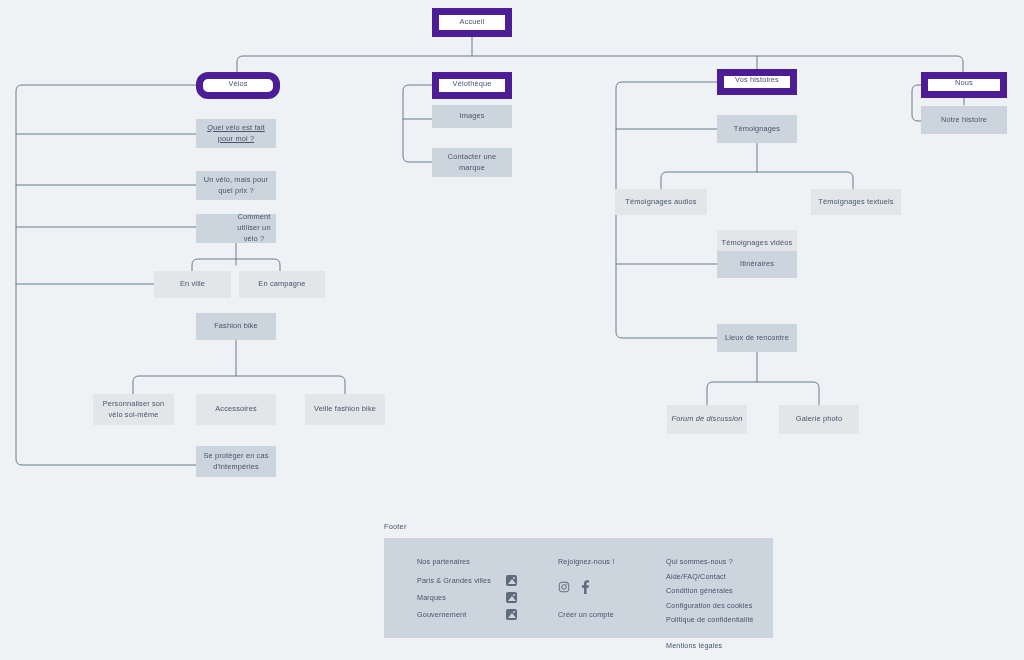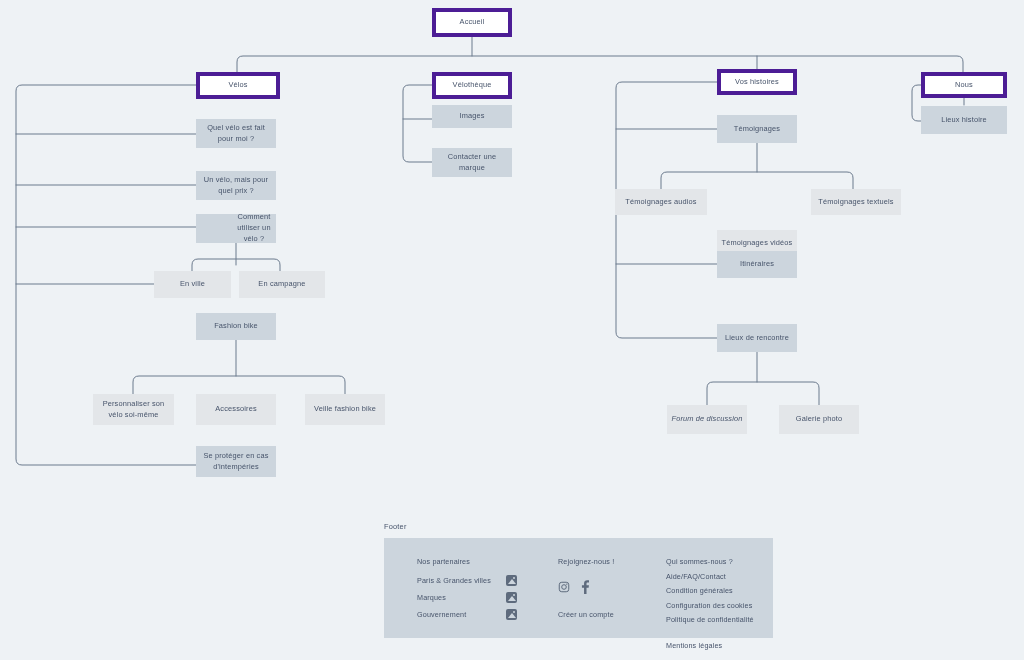--- a/index.html
+++ b/index.html
@@ -18,21 +18,21 @@
     position:absolute;
     box-sizing:border-box;
     display:flex;align-items:center;justify-content:center;
     text-align:center;
     font-size:7.4px;
     line-height:1.45;
     letter-spacing:.15px;
     color:#46536a;
     padding:2px 4px;
   }
-  .node.white{background:#ffffff;border:4px solid #4c1d95;}
+  .node.white{background:#ffffff;border:7px solid #4c1d95;align-items:flex-end;}
   .node.blue{background:#ccd5dd;}
   .node.gray{background:#e3e6e9;}
   .node span{display:block;}
 
   
   #footer-label{
     position:absolute;left:384px;top:522px;
     font-size:7.4px;color:#46536a;letter-spacing:.2px;
   }
   #footer{
@@ -109,25 +109,25 @@
       <path d="M921,85 L918,85 Q912,85 912,91 L912,115 Q912,121 918,121 L921,121"></path>
       <path d="M964,95 L964,105"></path>
 
     </g>
   </svg>
 
   <div class="node white" style="left:432px;top:8px;width:80px;height:29px;">
     <span>Accueil</span>
   </div>
 
-  <div class="node white" style="left:196px;top:72px;width:84px;height:27px;">
+  <div class="node white" style="left:196px;top:72px;width:84px;height:27px;border-radius:12px;">
     <span>Vélos</span>
   </div>
 
-  <div class="node blue" style="left:196px;top:119px;width:80px;height:29px;">
+  <div class="node blue" style="left:196px;top:119px;width:80px;height:29px;text-decoration:underline;">
     <span>Quel vélo est fait pour moi ?</span>
   </div>
 
   <div class="node blue" style="left:196px;top:171px;width:80px;height:29px;">
     <span>Un vélo, mais pour quel prix ?</span>
   </div>
 
   <div class="node blue" style="left:196px;top:214px;width:80px;height:29px;padding-left:40px;">
     <span>Comment utiliser un vélo ?</span>
   </div>
@@ -206,21 +206,21 @@
 
   <div class="node gray" style="left:779px;top:405px;width:80px;height:29px;">
     <span>Galerie photo</span>
   </div>
 
   <div class="node white" style="left:921px;top:72px;width:86px;height:26px;">
     <span>Nous</span>
   </div>
 
   <div class="node blue" style="left:921px;top:106px;width:86px;height:28px;">
-    <span>Lieux histoire</span>
+    <span>Notre histoire</span>
   </div>
 
   <div id="footer-label">Footer</div>
 
   <div id="footer">
 
     <div class="fcol" id="fcol2">
       <div class="fitem">Rejoignez-nous !</div>
 
       <div class="social-row">

